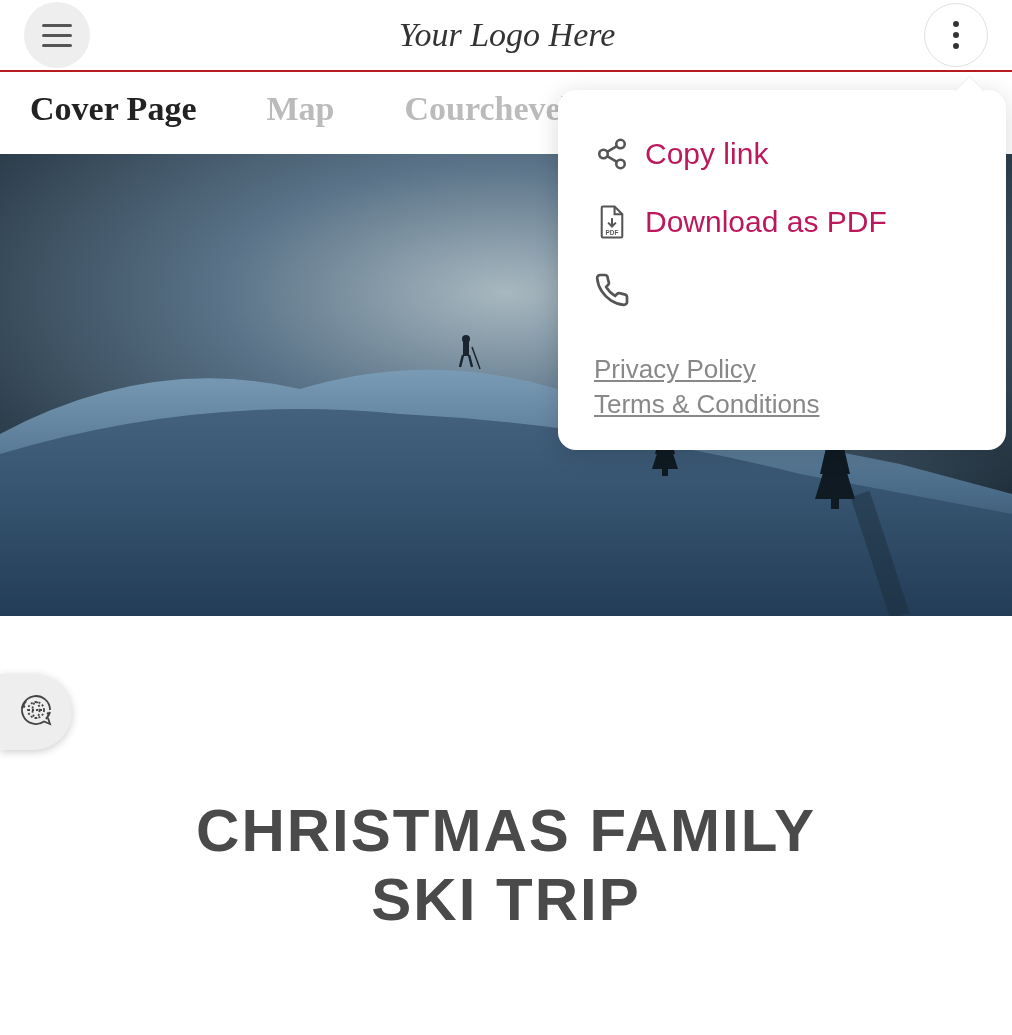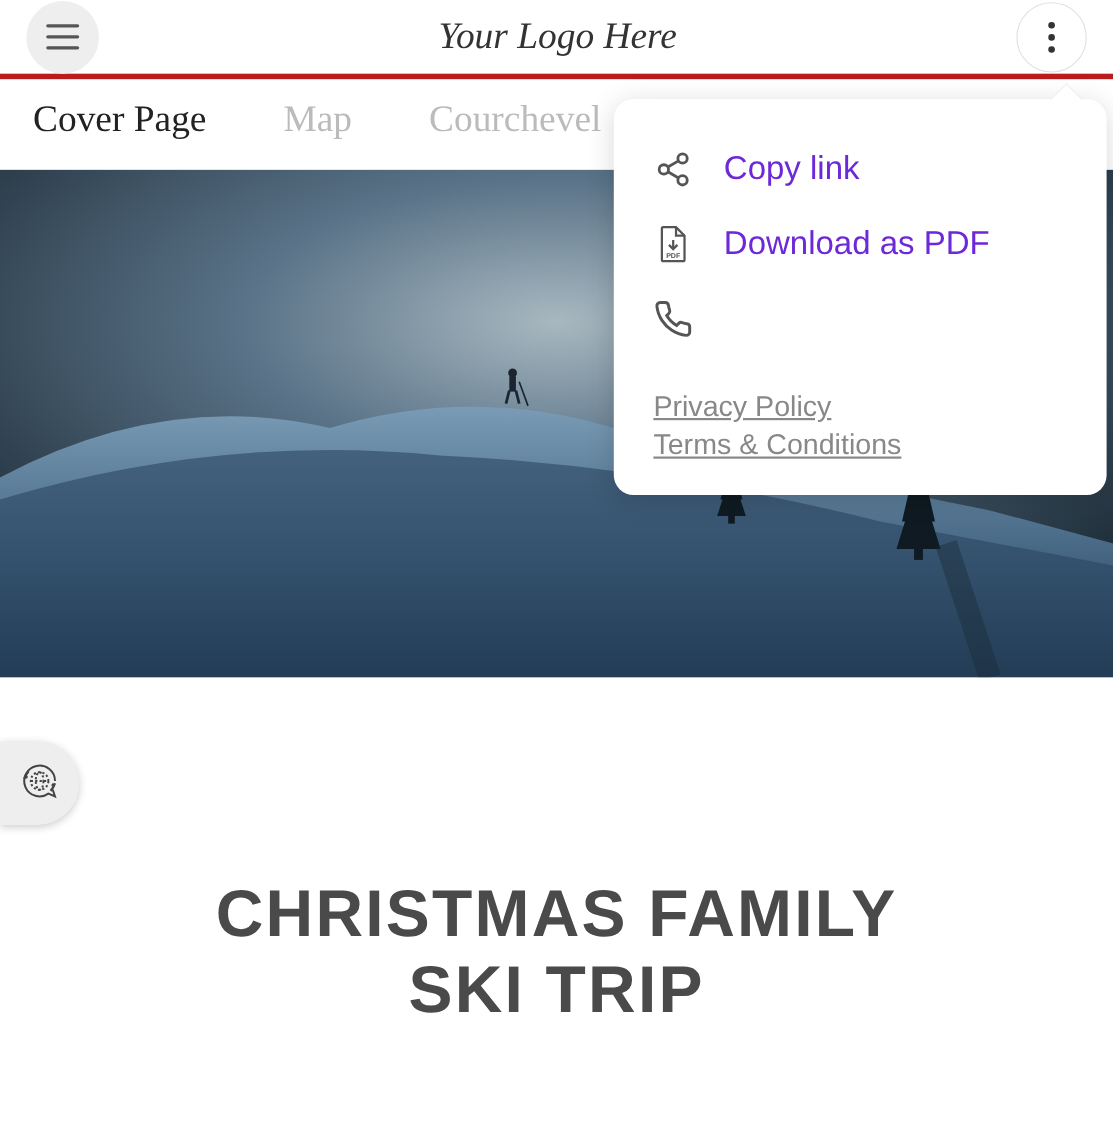--- a/index.html
+++ b/index.html
@@ -16,21 +16,21 @@
       overflow: hidden;
       position: relative;
     }
     
     .header {
       display: flex;
       align-items: center;
       justify-content: space-between;
       padding: 10px 24px;
       height: 72px;
-      border-bottom: 5px solid #b91c1c;
+      border-bottom: 2px solid #b91c1c;
     }
     
     .hamburger-btn {
       width: 66px;
       height: 66px;
       border-radius: 50%;
       background: #eeeeee;
       border: none;
       display: flex;
       align-items: center;
@@ -87,21 +87,21 @@
     
     .tabs {
       display: flex;
       gap: 70px;
       padding: 18px 30px 26px;
       font-family: Georgia, serif;
     }
     
     .tab {
       font-size: 34px;
-      font-weight: normal;
+      font-weight: bold;
       color: #bbb;
       cursor: pointer;
     }
     
     .tab.active {
       color: #222;
     }
     
     .dropdown-menu {
       position: absolute;
@@ -124,24 +124,24 @@
       height: 20px;
       background: #fff;
       transform: rotate(45deg);
       border-top: 1px solid #eee;
       border-left: 1px solid #eee;
     }
     
     .dropdown-item {
       display: flex;
       align-items: center;
-      gap: 28px;
+      gap: 15px;
       padding: 16px 0;
       cursor: pointer;
-      color: #6d28d9;
+      color: #be185d;
       font-size: 30px;
       font-family: -apple-system, BlinkMacSystemFont, 'Segoe UI', Arial, sans-serif;
       font-weight: 300;
     }
     
     .dropdown-item .icon {
       width: 36px;
       height: 36px;
       flex-shrink: 0;
       display: flex;

